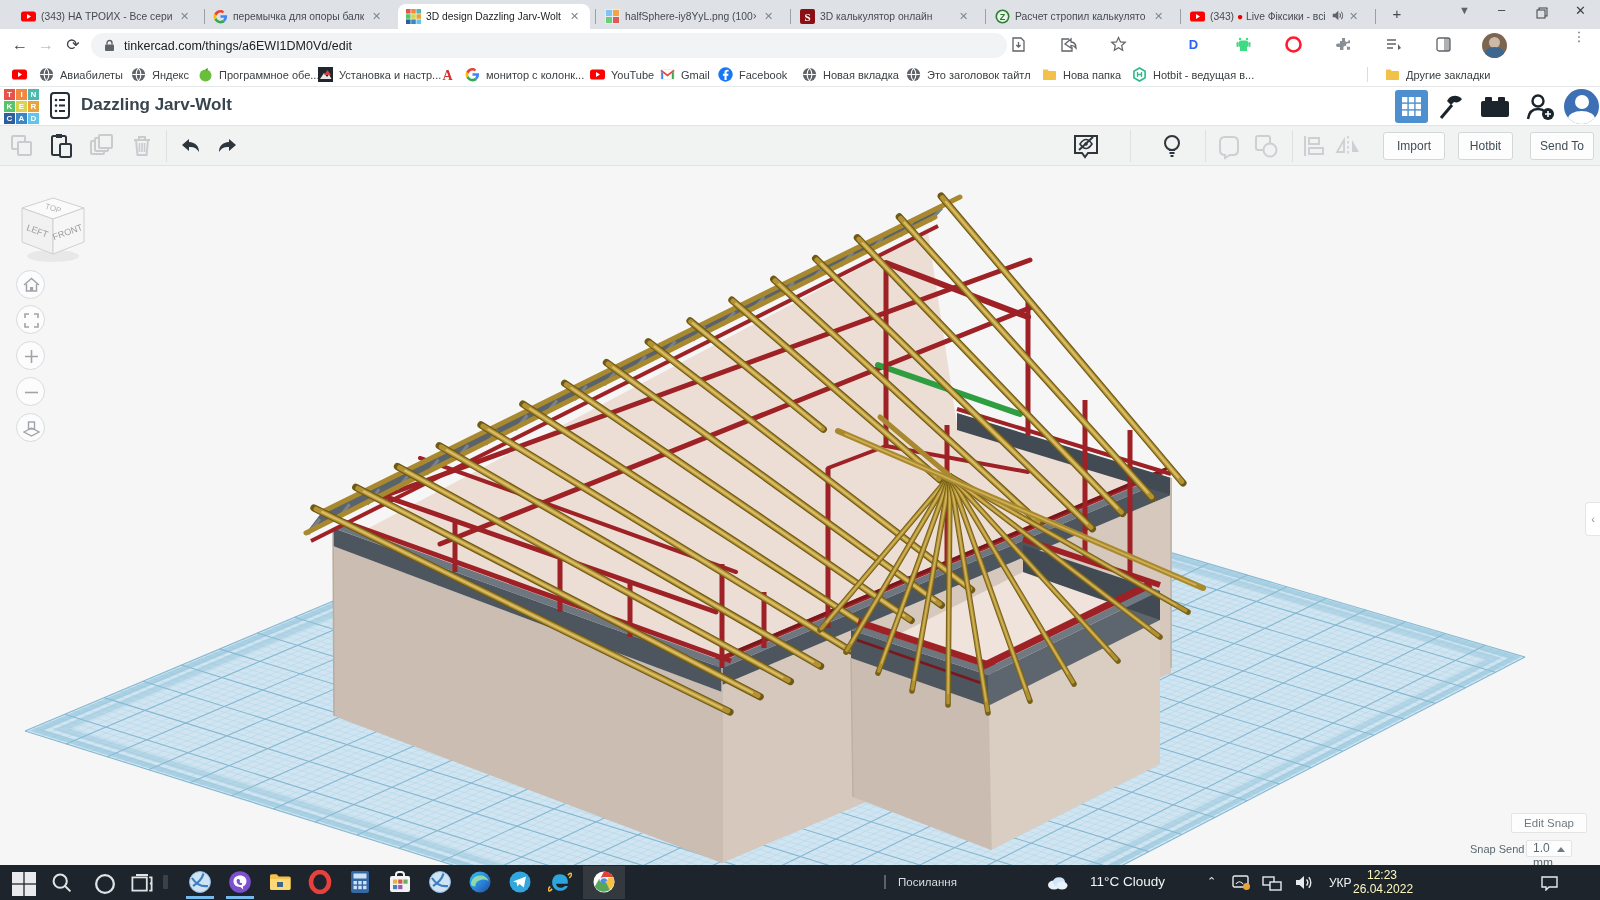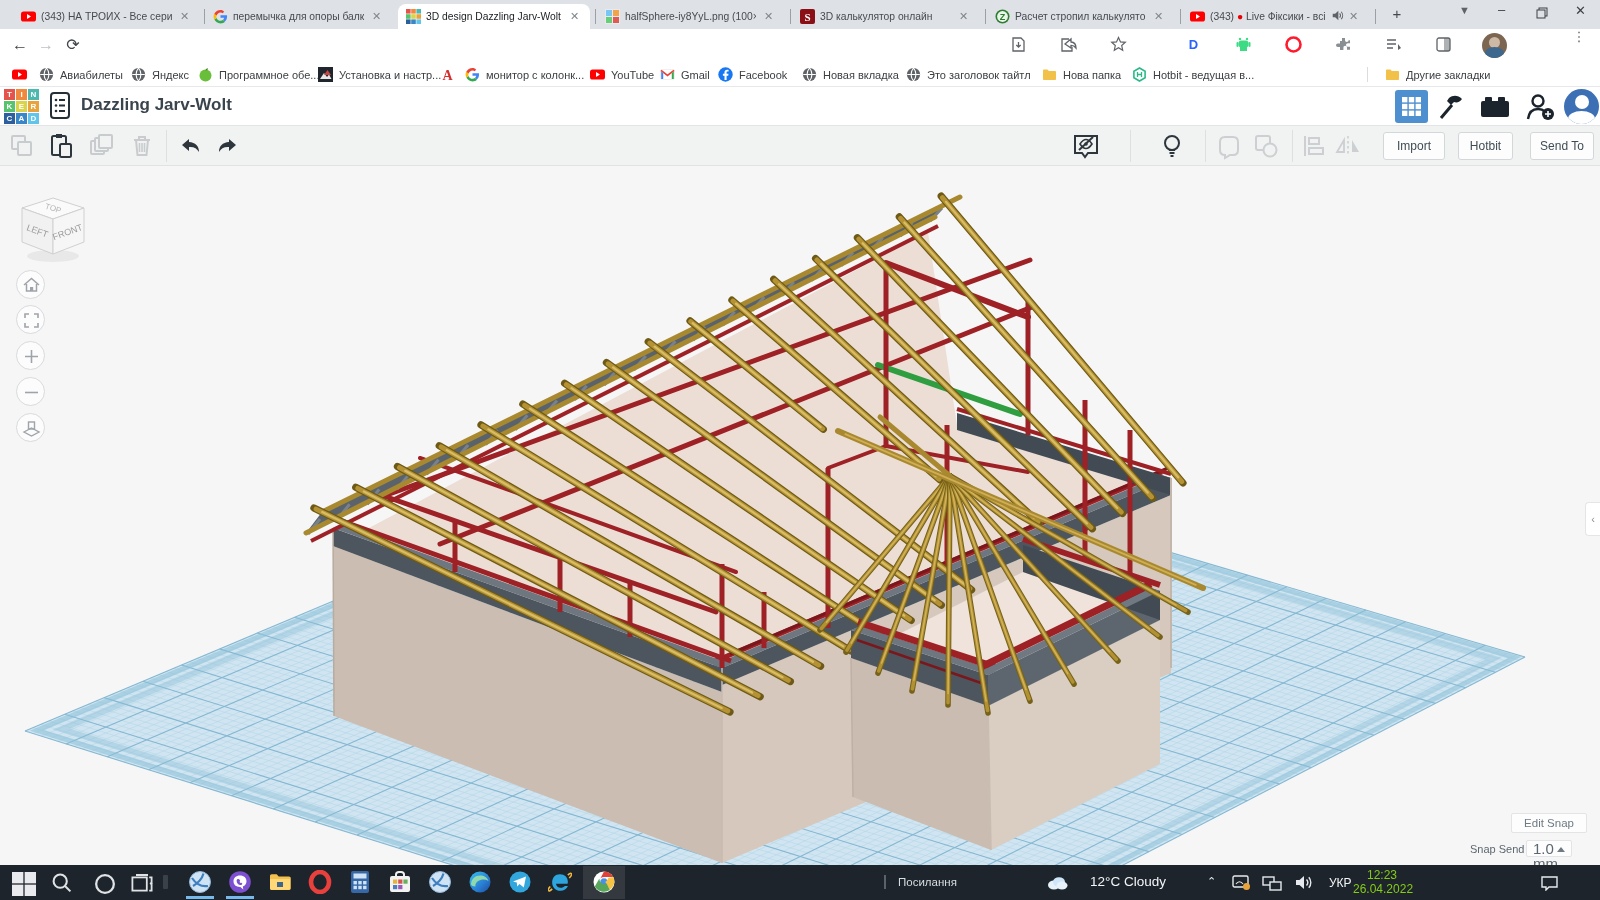--- a/index.html
+++ b/index.html
@@ -38,21 +38,21 @@
 .tki{position:absolute;top:5px;width:24px;height:24px}
 
 
 #cube{position:absolute;left:18px;top:28px;width:70px;height:72px}
 .cbtn{position:absolute;left:16px;width:29px;height:29px;border:1px solid #d8dadc;border-radius:50%;background:#fcfcfc;color:#9ea4a9;text-align:center;font-size:15px;line-height:27px}
 
 #rtab{position:absolute;right:0;top:336px;width:15px;height:34px;background:#fff;border:1px solid #e3e5e7;border-right:none;border-radius:4px 0 0 4px;color:#8a9096;font-size:11px;text-align:center;line-height:32px}
 
 #editgrid{position:absolute;left:1511px;top:647px;width:76px;height:20px;background:#fdfdfd;border:1px solid #e2e4e6;border-radius:2px;font-size:11.5px;color:#6e7a84;text-align:center;line-height:18px}
 #snaplab{position:absolute;left:1470px;top:677px;font-size:11px;color:#5c6870}
-#snapdd{position:absolute;left:1526px;top:674px;width:46px;height:17px;background:#fdfdfd;border:1px solid #e2e4e6;border-radius:2px;font-size:15px;color:#5c6870;line-height:15px;padding-left:6px}
+#snapdd{position:absolute;left:1526px;top:674px;width:46px;height:17px;background:#fdfdfd;border:1px solid #e2e4e6;border-radius:2px;font-size:12px;color:#5c6870;line-height:15px;padding-left:6px}
 #snapdd:after{content:"";position:absolute;right:6px;top:6px;border-left:4px solid transparent;border-right:4px solid transparent;border-bottom:5px solid #707a82}
 </style></head><body>
 <div id="page">
 
 <div id="tabbar">
 <div class="tab" style="left:13px;width:187px">
         <span class="favi"><svg viewBox="0 0 15 15" width="15" height="15">
             <rect x="0" y="2.5" width="15" height="10" rx="2.6" fill="#ff0000"></rect>
             <path d="M6 5l4 2.5-4 2.5z" fill="#fff"></path>
           </svg></span>
@@ -136,20 +136,27 @@
 <svg style="position:absolute;left:1536px;top:7px" width="12" height="12" viewBox="0 0 12 12">
         <rect x="3" y="1" width="8" height="8" fill="none" stroke="#3c4043"></rect>
         <rect x="1" y="3" width="8" height="8" fill="#dee1e6" stroke="#3c4043"></rect>
       </svg>
 <div style="position:absolute;left:1575px;top:3px;color:#3c4043;font-size:13px">✕</div>
 </div>
 <div id="addr">
 <div class="navbtn" style="left:7px;color:#414549">←</div>
       <div class="navbtn" style="left:33px;color:#bdc1c6">→</div>
       <div class="navbtn" style="left:60px;color:#414549">⟳</div>
+<div id="pill">
+        <svg class="lock" width="11" height="13" viewBox="0 0 11 13">
+          <rect x="1" y="5.5" width="9" height="6.5" rx="1" fill="#5f6368"></rect>
+          <path d="M3 5.5V4a2.5 2.5 0 0 1 5 0v1.5" stroke="#5f6368" stroke-width="1.4" fill="none"></path>
+        </svg>
+        <span class="url">tinkercad.com/things/a6EWI1DM0Vd/edit</span>
+      </div>
 <div style="position:absolute;left:1010px;top:7px"><svg width="17" height="17" viewBox="0 0 17 17">
           <path d="M3 2h8l3 3v10H3z" fill="none" stroke="#5f6368" stroke-width="1.3"></path>
           <path d="M8.5 6v5M6.3 9l2.2 2 2.2-2" stroke="#5f6368" stroke-width="1.3" fill="none"></path>
         </svg></div>
 <div style="position:absolute;left:1060px;top:7px"><svg width="17" height="17" viewBox="0 0 17 17">
           <path d="M5 8l6-5v3c4 .3 5 3.5 5 6-1.3-1.8-3-2.6-5-2.6V12z" fill="none" stroke="#5f6368" stroke-width="1.3"></path>
           <path d="M9 3H2v12h10v-4" stroke="#5f6368" stroke-width="1.3" fill="none"></path>
         </svg></div>
 <div style="position:absolute;left:1110px;top:7px"><svg width="17" height="17" viewBox="0 0 17 17">
           <path d="M8.5 1.5l2 4.4 4.8.4-3.6 3.2 1 4.7-4.2-2.5-4.2 2.5 1-4.7L1.7 6.3l4.8-.4z" fill="none" stroke="#5f6368" stroke-width="1.2"></path>
@@ -868,33 +875,33 @@
         <path d="M21.4 7a10.5 10.5 0 0 1-3.5 12.9l-4.6-8a5 5 0 0 0 3-3.9z" fill="#f6c344"></path>
         <path d="M17.8 20a10.5 10.5 0 0 1-15-3.5l4.6-8a5 5 0 0 0 7.3 5z" fill="#58a55c"></path>
       </svg>
 <div style="position:absolute;left:884px;top:10px;width:2px;height:14px;background:#5a636b"></div>
 <div style="position:absolute;left:898px;top:11px;font-size:11.5px;color:#d8dde2">Посилання</div>
 <svg style="position:absolute;left:1046px;top:11px" width="22" height="14" viewBox="0 0 22 14">
         <ellipse cx="8" cy="9" rx="6" ry="4.5" fill="#e8f2fb"></ellipse>
         <ellipse cx="13" cy="6" rx="6" ry="4.8" fill="#cfe6fa"></ellipse>
         <ellipse cx="16" cy="9.5" rx="5.5" ry="4" fill="#e8f2fb"></ellipse>
       </svg>
-<div style="position:absolute;left:1090px;top:9px;font-size:13.5px;color:#f2f5f8">12°C Cloudy</div>
+<div style="position:absolute;left:1090px;top:9px;font-size:13.5px;color:#f2f5f8">11°C Cloudy</div>
 <div style="position:absolute;left:1207px;top:10px;font-size:11px;color:#e6eaee">⌃</div>
 <svg style="position:absolute;left:1232px;top:10px" width="19" height="16" viewBox="0 0 19 16">
         <rect x="1" y="1" width="15" height="11" rx="1.5" fill="none" stroke="#e6eaee" stroke-width="1.4"></rect>
         <path d="M4 9c2-3 5-3 7 0" stroke="#e6eaee" stroke-width="1.2" fill="none"></path>
         <circle cx="14.5" cy="11.5" r="3.5" fill="#e8a33d"></circle>
       </svg>
 <svg style="position:absolute;left:1262px;top:10px" width="20" height="16" viewBox="0 0 20 16">
         <rect x="1" y="2" width="11" height="8" fill="none" stroke="#e6eaee" stroke-width="1.4"></rect>
         <rect x="8" y="7" width="11" height="8" fill="#1d242b" stroke="#e6eaee" stroke-width="1.4"></rect>
       </svg>
 <svg style="position:absolute;left:1294px;top:9px" width="20" height="17" viewBox="0 0 20 17">
         <path d="M2 6v5h3.5L10 15V2L5.5 6z" fill="#e6eaee"></path>
         <path d="M12.5 5.5a4.5 4.5 0 0 1 0 6M14.8 3.2a8 8 0 0 1 0 10.6" stroke="#e6eaee" stroke-width="1.4" fill="none"></path>
       </svg>
 <div style="position:absolute;left:1329px;top:11px;font-size:12px;color:#f2f5f8">УКР</div>
-<div style="position:absolute;left:1353px;top:3px;width:58px;text-align:center;font-size:12px;color:#84cc16;line-height:14px">12:23<br>26.04.2022</div>
+<div style="position:absolute;left:1353px;top:3px;width:58px;text-align:center;font-size:12px;color:#fef9c3;line-height:14px">12:23<br>26.04.2022</div>
 <svg style="position:absolute;left:1540px;top:10px" width="19" height="16" viewBox="0 0 19 16">
         <path d="M2 2h15v10H9l-3 3v-3H2z" fill="none" stroke="#e6eaee" stroke-width="1.4"></path>
       </svg>
 </div>
 </div>
 </body></html>

